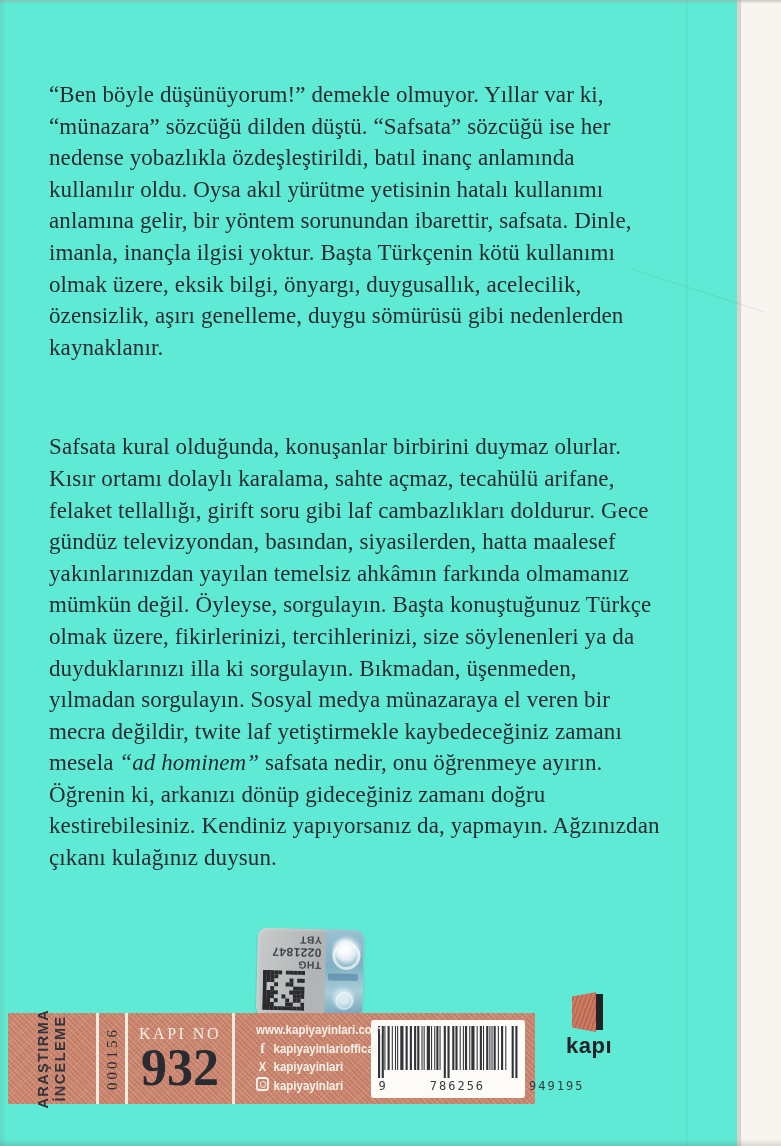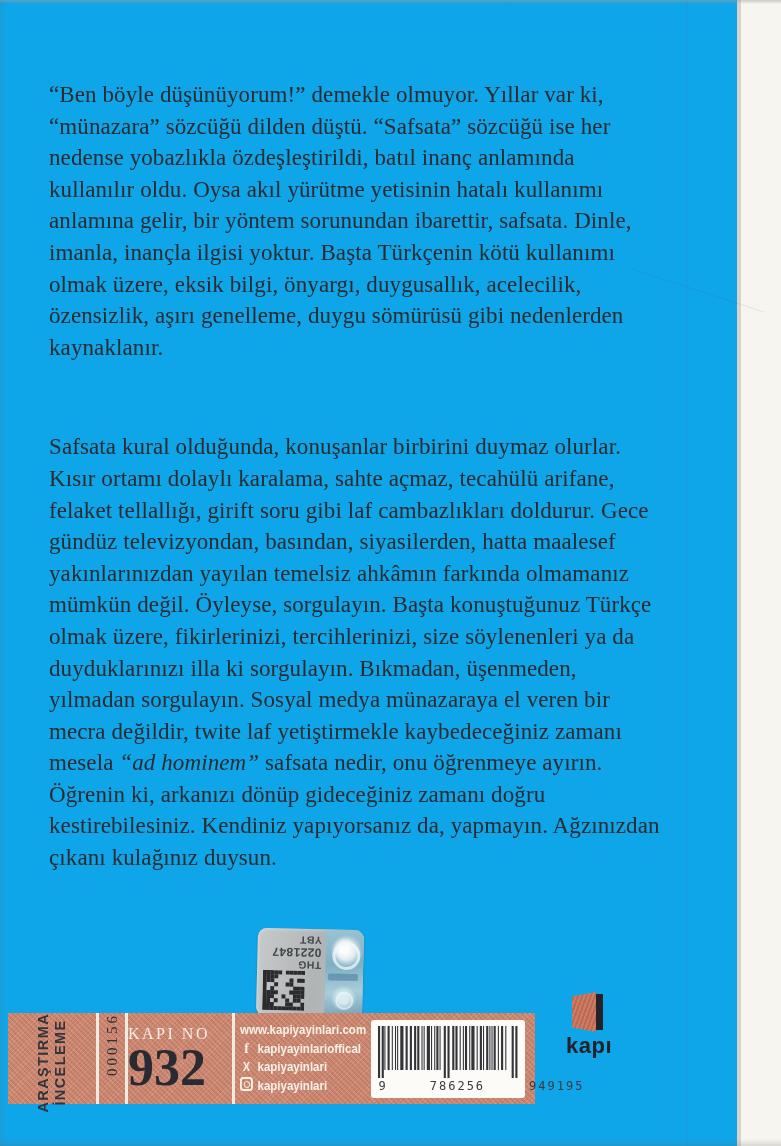--- a/index.html
+++ b/index.html
@@ -1,17 +1,17 @@
 <!DOCTYPE html>
 <html><head>
 <meta charset="utf-8">
 <style>
   html,body{margin:0;padding:0;background:#e9e6df;}
   .stage{position:relative;width:781px;height:1146px;overflow:hidden;
-         background:#0ea5e9;font-family:"Liberation Serif","DejaVu Serif",serif;}
+         background:#5eead4;font-family:"Liberation Serif","DejaVu Serif",serif;}
   
   .edge-top{position:absolute;left:0;top:0;width:100%;height:4px;
             background:linear-gradient(#a3a09a,rgba(163,160,154,0));opacity:.5;}
   .right-backdrop{position:absolute;left:741px;top:0;width:40px;height:100%;background:#f6f5f0;}
   .edge-right-line{position:absolute;left:737px;top:0;width:4px;height:100%;background:#d8d4cd;}
   .crease{position:absolute;left:686px;top:0;width:2px;height:100%;background:rgba(90,85,75,.05);}
   .scratch{position:absolute;left:628px;top:290px;width:140px;height:1px;
            background:rgba(90,85,75,.12);transform:rotate(18deg);}
   .edge-bottom{position:absolute;left:0;bottom:0;width:100%;height:7px;
                background:linear-gradient(rgba(0,0,0,0),rgba(110,106,98,.22));}
@@ -46,34 +46,34 @@
          font-weight:700;font-size:10.5px;line-height:12.5px;color:#43454b;
          letter-spacing:.4px;text-align:left;}
   .stext div:nth-child(2){font-size:12px;}
   .qr{position:absolute;left:6px;bottom:6px;width:42px;height:40px;}
   
   .band{position:absolute;left:8px;top:1013px;width:527px;height:91px;display:flex;
         background:
           repeating-linear-gradient(135deg,rgba(255,255,255,.10) 0 1px,rgba(0,0,0,0) 1px 3px),
           repeating-linear-gradient(45deg,#cd8a73 0 2px,#c27b65 2px 4px);}
   .band .sep{width:3px;background:#f0ebe1;flex:none;}
-  .sec{display:flex;align-items:flex-start;justify-content:center;flex:none;}
+  .sec{display:flex;align-items:center;justify-content:center;flex:none;}
   .vtext{writing-mode:vertical-rl;transform:rotate(180deg);}
   .sec-genre{width:88px;}
   .genre-text{font-family:"Liberation Sans","DejaVu Sans",sans-serif;font-weight:700;
               font-size:14.5px;line-height:17px;letter-spacing:1.4px;color:#33333b;text-align:center;}
   .sec-serial{width:26px;}
   .serial-text{font-family:"Liberation Serif",serif;font-size:15px;letter-spacing:3px;color:#2f2f37;}
   .sec-kapino{width:104px;flex-direction:column;justify-content:center;}
   .kapino-label{font-family:"Liberation Serif",serif;font-size:16px;letter-spacing:2.5px;
                 color:#f4efe5;margin-bottom:2px;white-space:nowrap;}
   .kapino-value{font-family:"Liberation Serif",serif;font-weight:700;font-size:52px;
                 line-height:.9;color:#2a2a32;}
   .sec-social{width:125px;flex-direction:column;align-items:flex-start;justify-content:center;
-              gap:3px;padding-left:5px;box-sizing:border-box;
+              gap:3px;padding-left:21px;box-sizing:border-box;
               font-family:"Liberation Sans","DejaVu Sans",sans-serif;color:#f6f2e9;}
   .srow{display:flex;align-items:center;gap:5px;font-weight:700;font-size:12.5px;
         transform:scaleX(.92);transform-origin:left center;white-space:nowrap;}
   .srow .icn{width:14px;text-align:center;flex:none;}
   .icn-f{font-family:"Liberation Serif",serif;font-weight:700;font-size:15px;}
   .icn-x{font-weight:800;font-size:12px;}
   .ig{width:10px;height:10px;border:2px solid #f6f2e9;border-radius:3.5px;
       position:relative;display:inline-block;box-sizing:content-box;}
   .ig::after{content:"";position:absolute;inset:1.5px;border:1.5px solid #f6f2e9;border-radius:50%;}
   .barcode-wrap{flex:1;display:flex;align-items:center;justify-content:center;}

